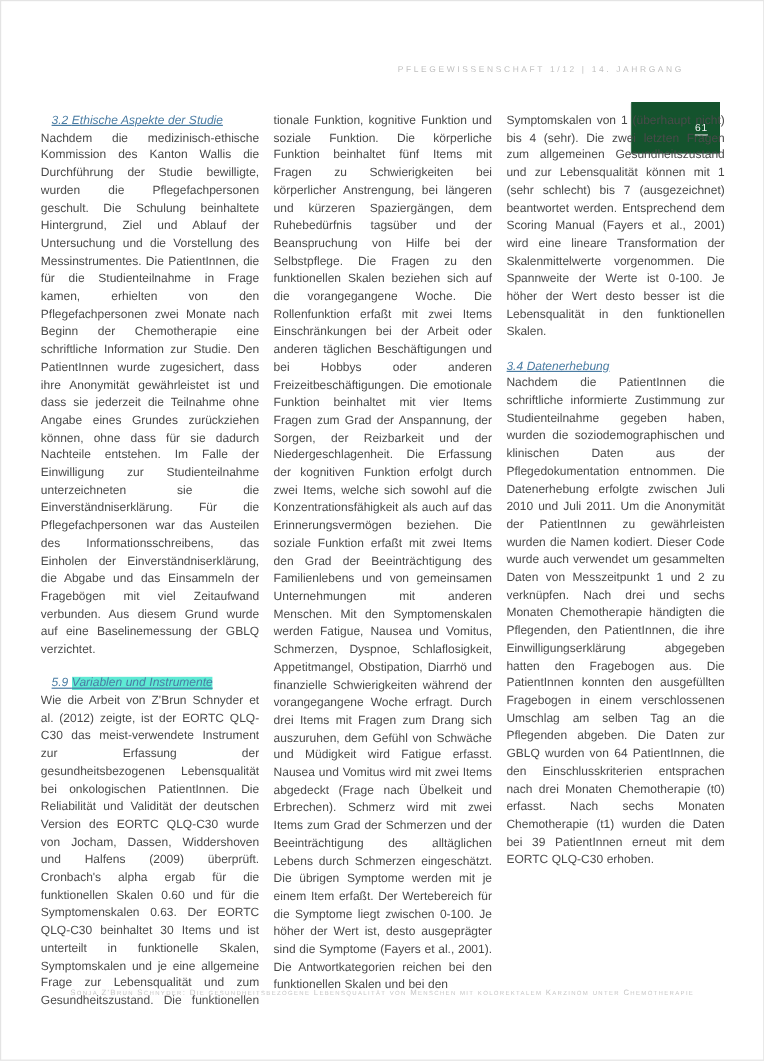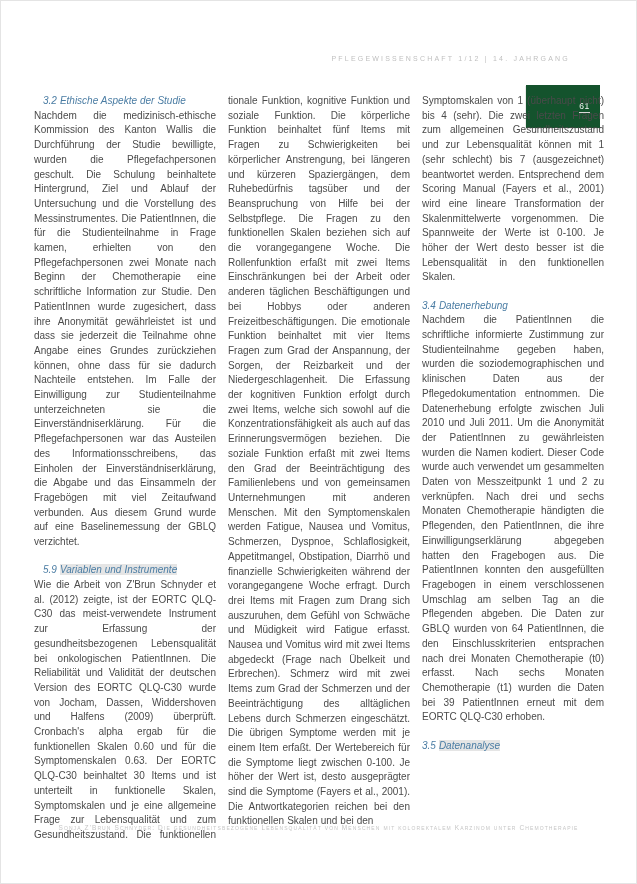--- a/index.html
+++ b/index.html
@@ -45,25 +45,26 @@
     text-align:justify;
     hyphens:auto;-webkit-hyphens:auto;
     word-spacing:0.2px;
   }
   .para{margin:0;}
   .heading{
     margin:13.5px 0 0 0;
     font-style:italic;
     color:#4a7ca3;
     white-space:nowrap;
+    text-decoration:underline;
   }
   .column .heading:first-child{margin-top:0;}
   .heading.left{text-indent:9px;text-align:left;}
   .heading.right{text-align:left;}
-  .heading .hl{background:#e5e5e5;}
+  .heading .hl{background:#5eead4;}
   .page-footer{
     position:absolute;top:823px;left:0;right:0;
     text-align:center;
     font-size:6.5px;letter-spacing:1.1px;
     color:#c6c6c6;
     font-variant:small-caps;
     white-space:nowrap;
   }
 </style>
 </head>
@@ -82,17 +83,16 @@
       <div class="heading left"><span>5.9 </span><span class="hl">Variablen und Instrumente</span></div>
       <p class="para">Wie die Arbeit von Z'Brun Schnyder et al. (2012) zeigte, ist der EORTC QLQ-C30 das meist-verwendete Instrument zur Erfassung der gesundheitsbezogenen Lebensqualität bei onkologischen PatientInnen. Die Reliabilität und Validität der deutschen Version des EORTC QLQ-C30 wurde von Jocham, Dassen, Widdershoven und Halfens (2009) überprüft. Cronbach's alpha ergab für die funktionellen Skalen 0.60 und für die Symptomenskalen 0.63. Der EORTC QLQ-C30 beinhaltet 30 Items und ist unterteilt in funktionelle Skalen, Symptomskalen und je eine allgemeine Frage zur Lebensqualität und zum Gesundheitszustand. Die funktionellen Skalen umfassen körperliche Funktion, Rollenfunktion, emo-</p>
     </div>
   <div class="column">
       <p class="para">tionale Funktion, kognitive Funktion und soziale Funktion. Die körperliche Funktion beinhaltet fünf Items mit Fragen zu Schwierigkeiten bei körperlicher Anstrengung, bei längeren und kürzeren Spaziergängen, dem Ruhebedürfnis tagsüber und der Beanspruchung von Hilfe bei der Selbstpflege. Die Fragen zu den funktionellen Skalen beziehen sich auf die vorangegangene Woche. Die Rollenfunktion erfaßt mit zwei Items Einschränkungen bei der Arbeit oder anderen täglichen Beschäftigungen und bei Hobbys oder anderen Freizeitbeschäftigungen. Die emotionale Funktion beinhaltet mit vier Items Fragen zum Grad der Anspannung, der Sorgen, der Reizbarkeit und der Niedergeschlagenheit. Die Erfassung der kognitiven Funktion erfolgt durch zwei Items, welche sich sowohl auf die Konzentrationsfähigkeit als auch auf das Erinnerungsvermögen beziehen. Die soziale Funktion erfaßt mit zwei Items den Grad der Beeinträchtigung des Familienlebens und von gemeinsamen Unternehmungen mit anderen Menschen. Mit den Symptomenskalen werden Fatigue, Nausea und Vomitus, Schmerzen, Dyspnoe, Schlaflosigkeit, Appetitmangel, Obstipation, Diarrhö und finanzielle Schwierigkeiten während der vorangegangene Woche erfragt. Durch drei Items mit Fragen zum Drang sich auszuruhen, dem Gefühl von Schwäche und Müdigkeit wird Fatigue erfasst. Nausea und Vomitus wird mit zwei Items abgedeckt (Frage nach Übelkeit und Erbrechen). Schmerz wird mit zwei Items zum Grad der Schmerzen und der Beeinträchtigung des alltäglichen Lebens durch Schmerzen eingeschätzt. Die übrigen Symptome werden mit je einem Item erfaßt. Der Wertebereich für die Symptome liegt zwischen 0-100. Je höher der Wert ist, desto ausgeprägter sind die Symptome (Fayers et al., 2001). Die Antwortkategorien reichen bei den funktionellen Skalen und bei den</p>
     </div>
   <div class="column">
       <p class="para">Symptomskalen von 1 (überhaupt nicht) bis 4 (sehr). Die zwei letzten Fragen zum allgemeinen Gesundheitszustand und zur Lebensqualität können mit 1 (sehr schlecht) bis 7 (ausgezeichnet) beantwortet werden. Entsprechend dem Scoring Manual (Fayers et al., 2001) wird eine lineare Transformation der Skalenmittelwerte vorgenommen. Die Spannweite der Werte ist 0-100. Je höher der Wert desto besser ist die Lebensqualität in den funktionellen Skalen.</p>
       <div class="heading right"><span>3.4 </span><span>Datenerhebung</span></div>
       <p class="para">Nachdem die PatientInnen die schriftliche informierte Zustimmung zur Studienteilnahme gegeben haben, wurden die soziodemographischen und klinischen Daten aus der Pflegedokumentation entnommen. Die Datenerhebung erfolgte zwischen Juli 2010 und Juli 2011. Um die Anonymität der PatientInnen zu gewährleisten wurden die Namen kodiert. Dieser Code wurde auch verwendet um gesammelten Daten von Messzeitpunkt 1 und 2 zu verknüpfen. Nach drei und sechs Monaten Chemotherapie händigten die Pflegenden, den PatientInnen, die ihre Einwilligungserklärung abgegeben hatten den Fragebogen aus. Die PatientInnen konnten den ausgefüllten Fragebogen in einem verschlossenen Umschlag am selben Tag an die Pflegenden abgeben. Die Daten zur GBLQ wurden von 64 PatientInnen, die den Einschlusskriterien entsprachen nach drei Monaten Chemotherapie (t0) erfasst. Nach sechs Monaten Chemotherapie (t1) wurden die Daten bei 39 PatientInnen erneut mit dem EORTC QLQ-C30 erhoben.</p>
-      <div class="heading right"><span>3.5 </span><span class="hl">Datenanalyse</span></div>
     </div>
 </div>
 
 <div class="page-footer">Sonja Z'Brun Schnyder: Die gesundheitsbezogene Lebensqualität von Menschen mit kolorektalem Karzinom unter Chemotherapie</div>
 
 </body></html>

